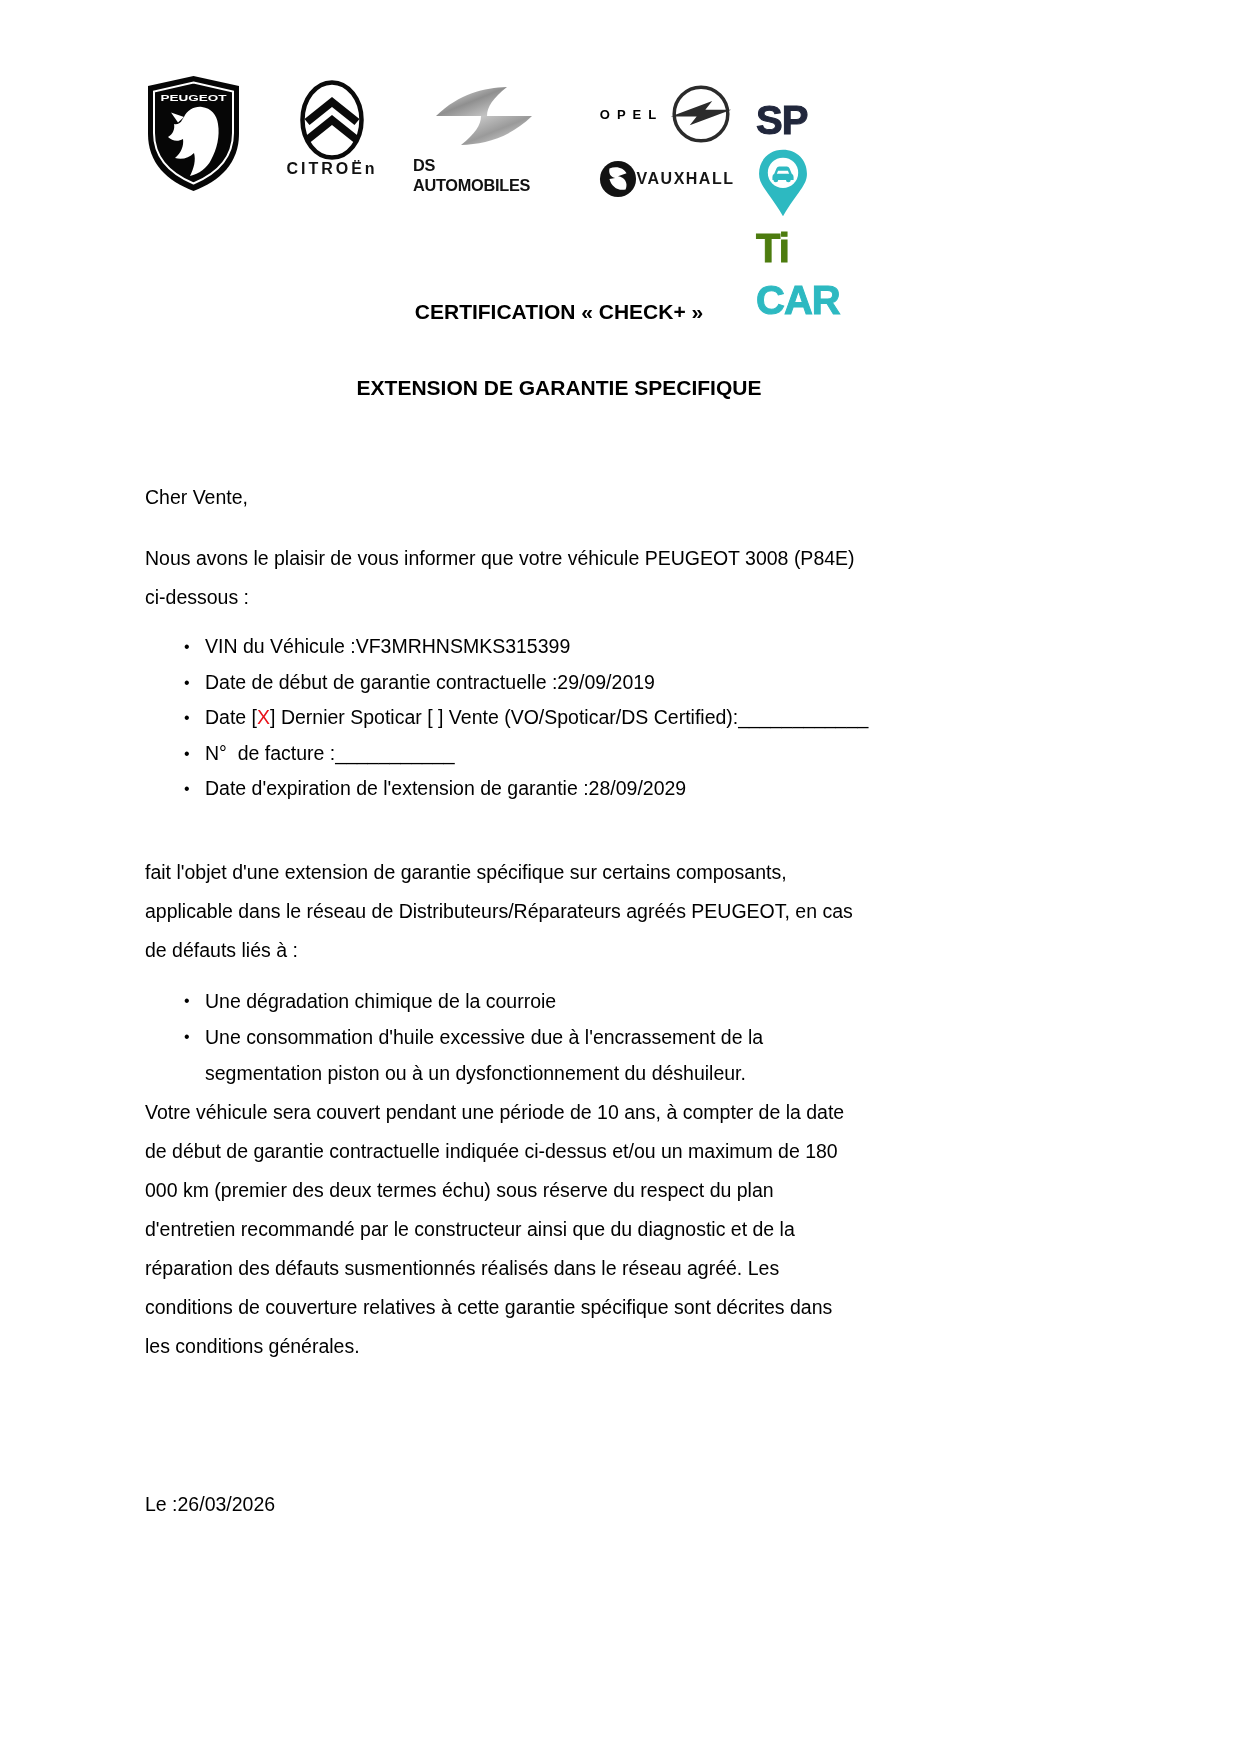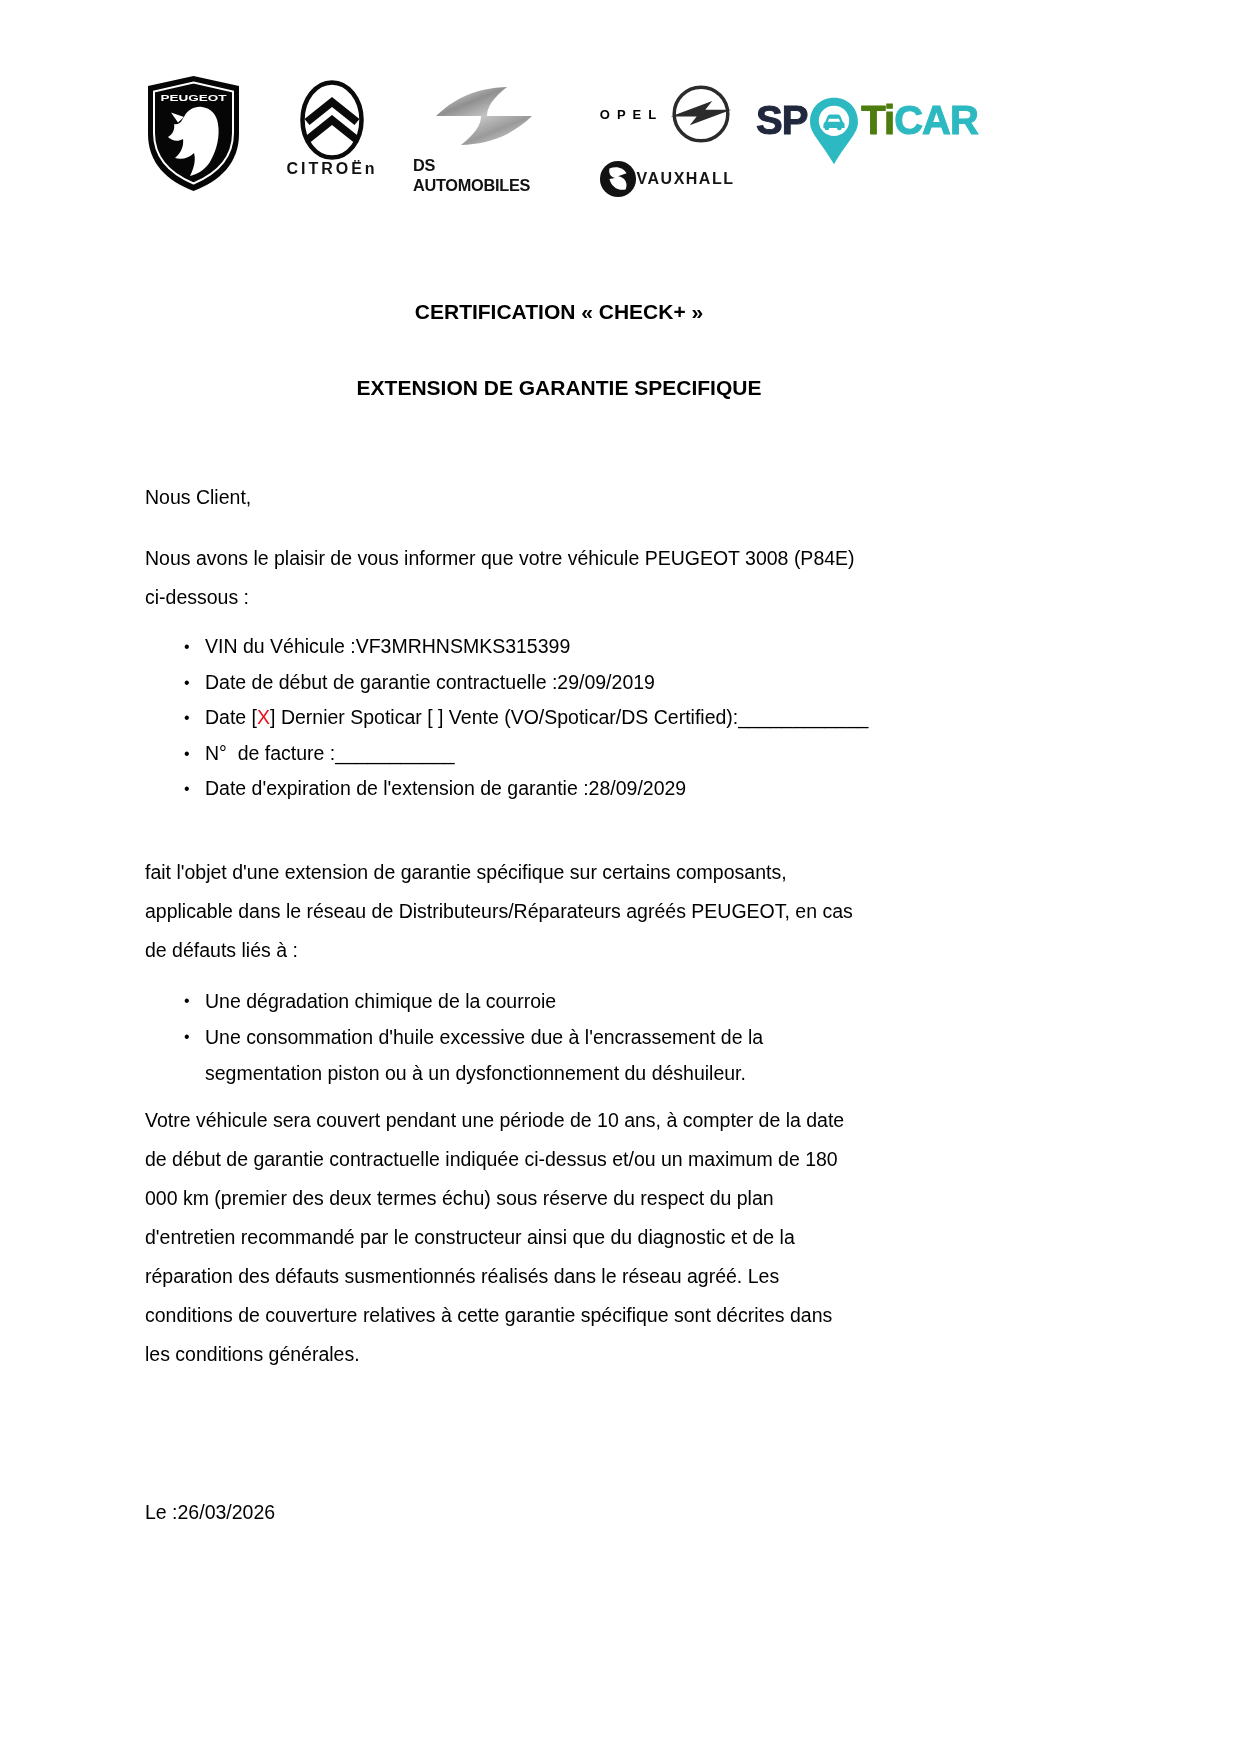--- a/index.html
+++ b/index.html
@@ -21,33 +21,33 @@
   .logo-peugeot { left:140px; top:73px; width:107px; height:122px; }
   .logo-citroen { left:282px; top:80px; width:100px; }
   .citroen-wordmark { font-size:16px; font-weight:700; letter-spacing:3px; color:#111; }
   .logo-ds { left:410px; top:86px; width:148px; }
   .ds-wordmark { margin-top:10px; font-size:17px; font-weight:700; letter-spacing:-0.3px; color:#111; transform:scaleX(0.96); }
   .logo-opelvaux { left:584px; top:82px; width:165px; }
   .opel-line { display:flex; align-items:center; gap:6px; }
   .opel-wordmark { font-size:13px; font-weight:700; letter-spacing:7px; color:#000000; }
   .vaux-line { display:flex; align-items:center; margin-top:14px; }
   .vaux-wordmark { font-size:16px; font-weight:800; letter-spacing:1.5px; color:#151515; }
-  .logo-spoticar { left:756px; top:94px; flex-direction:row; align-items:flex-start; }
+  .logo-spoticar { left:756px; top:94px; flex-direction:column; align-items:flex-start; }
   .spoticar-text { font-size:40px; font-weight:800; letter-spacing:-1px; line-height:52px; -webkit-text-stroke:1px currentColor; }
 
   
   .content { position:absolute; left:145px; top:265px; width:950px; font-size:19.5px; }
   .title { width:828px; text-align:center; font-weight:700; font-size:21px; line-height:24px; }
   .title-1 { margin-top:35px; }
   .title-2 { margin-top:52px; }
   .salutation { margin-top:85px; line-height:24px; }
   .para { line-height:39px; white-space:pre-line; }
   .intro { margin-top:30px; }
   .object-para { margin-top:46px; }
-  .coverage-para { margin-top:10px; }
+  .coverage-para { margin-top:2px; }
   ul.bullets { list-style:none; margin-top:12px; padding-left:60px; }
   ul.bullets li { position:relative; line-height:35.5px; }
   ul.bullets li::before { content:"•"; position:absolute; left:-21px; top:0; font-size:16px; }
   ul.defects { margin-top:13px; }
   ul.defects li { line-height:36px; }
   .detail-text { white-space:pre-wrap; }
   .check-x { font-weight:400; }
   .date-line { margin-top:126px; line-height:24px; }
 </style>
 </head>
@@ -126,21 +126,21 @@
       <span class="spoticar-text" style="color: #4d7c0f;">Ti</span>
       <span class="spoticar-text" style="color: rgb(45, 185, 193);">CAR</span>
     </div>
   </div>
 
   <div class="content">
 
     <div class="title title-1">CERTIFICATION « CHECK+ »</div>
     <div class="title title-2">EXTENSION DE GARANTIE SPECIFIQUE</div>
 
-    <p class="salutation">Nous Client,</p>
+    <p class="salutation">Cher Vente,</p>
 
     <p class="para intro">Nous avons le plaisir de vous informer que votre véhicule PEUGEOT 3008 (P84E)
 ci-dessous :</p>
 
     <ul class="bullets">
       <li>
         <span class="detail-text">VIN du Véhicule :VF3MRHNSMKS315399</span>
       </li>
       <li>
         <span class="detail-text">Date de début de garantie contractuelle :29/09/2019</span>

